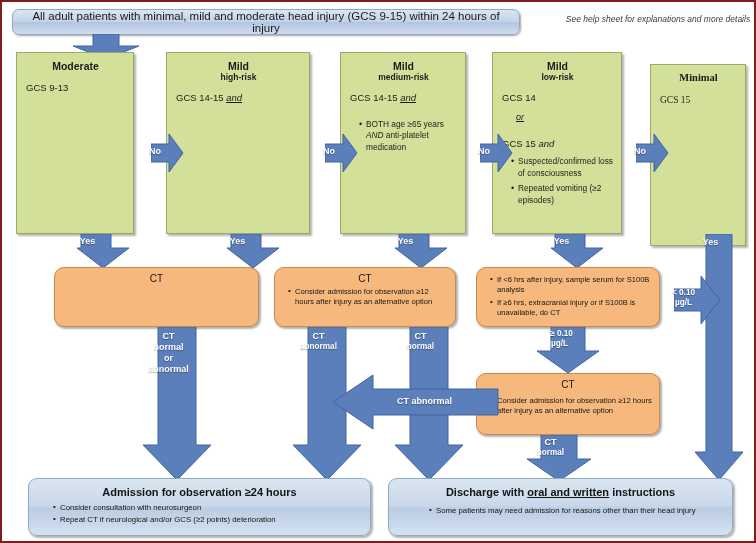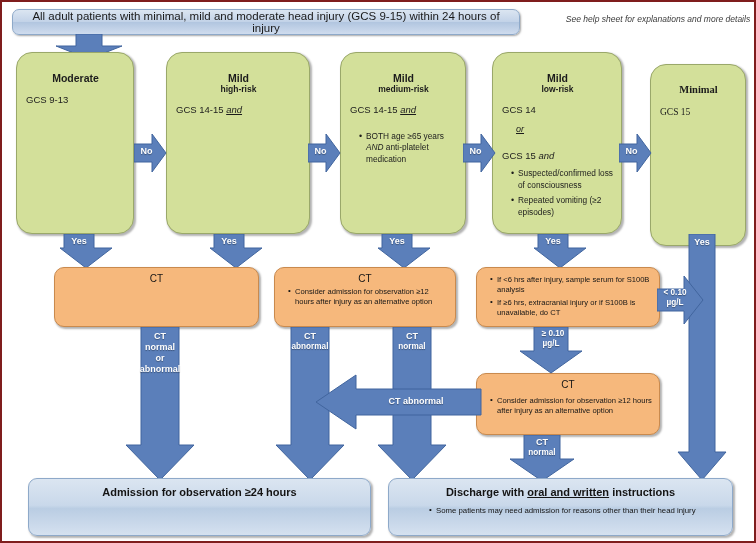--- a/index.html
+++ b/index.html
@@ -34,23 +34,23 @@
     font-style:italic;
     font-size:8.5px;
     color:#3b3b3b;
     text-align:center;
   }
 
   
   .green-box{
     background:#d3e09a;
     border:1px solid #9aa86a;
-    border-radius:16px;
+    border-radius:0;
     box-shadow:1.5px 1.5px 2px rgba(0,0,0,.3);
-    padding:19px 8px 6px 9px;
+    padding:7px 8px 6px 9px;
     color:#1c1c1c;
   }
   .green-title{
     text-align:center;font-weight:bold;font-size:10.5px;line-height:1.15;
   }
   .green-sub{
     text-align:center;font-size:8.5px;font-weight:bold;line-height:1.2;
   }
   .green-gcs{font-size:9.5px;margin-top:10px;line-height:1.3;}
   .green-gcs .u{text-decoration:underline;font-style:italic;}
@@ -86,21 +86,21 @@
     color:#141414;
     padding:7px 10px;
   }
   .blue-title{text-align:center;font-size:11px;font-weight:bold;margin-bottom:4px;}
   .blue-title .u{text-decoration:underline;}
   ul.blue-list{margin:0;padding:0 0 0 14px;list-style:none;font-size:7.8px;line-height:1.5;}
   ul.blue-list li{position:relative;padding-left:7px;}
   ul.blue-list li:before{content:"\2022";position:absolute;left:0;top:-1px;font-size:8px;}
 
   
-  .arrow-wrap{position:absolute;}
+  .arrow-wrap{position:absolute;padding-left:17px;}
   .arrow-wrap svg{display:block;}
   .arrow-label{
     position:absolute;
     color:#ffffff;
     font-weight:bold;
     font-size:9px;
     line-height:1.15;
     text-align:center;
     text-shadow:0 1px 1px rgba(0,0,0,.35);
     pointer-events:none;
@@ -301,20 +301,24 @@
   <div class="arrow-wrap" style="left:506px;top:433px;width:68px;height:48px;">
     <svg width="68" height="48" viewBox="0 0 68 48">
       <polygon points="16,0 52,0 52,24 66,24 34,46 2,24 16,24" fill="#5b7fba" stroke="#41659e" stroke-width="1"></polygon>
     </svg>
     <div class="arrow-label" style="top:2px;left:0;">CT</div>
     <div class="arrow-label small" style="top:13px;left:0;">normal</div>
   </div>
 
   <div class="node blue-box" style="left:26px;top:476px;width:343px;height:58px;">
     <div class="blue-title">Admission for observation ≥24 hours</div>
+    <ul class="blue-list">
+      <li>Consider consultation with neurosurgeon</li>
+      <li>Repeat CT if neurological and/or GCS (≥2 points) deterioration</li>
+    </ul>
   </div>
 
   <div class="node blue-box" style="left:386px;top:476px;width:345px;height:58px;">
     <div class="blue-title">
       <span>Discharge with </span><span class="u">oral and written</span><span> instructions</span>
     </div>
     <ul class="blue-list" style="padding-left:30px;margin-top:7px;">
       <li>Some patients may need admission for reasons other than their head injury</li>
     </ul>
   </div>

